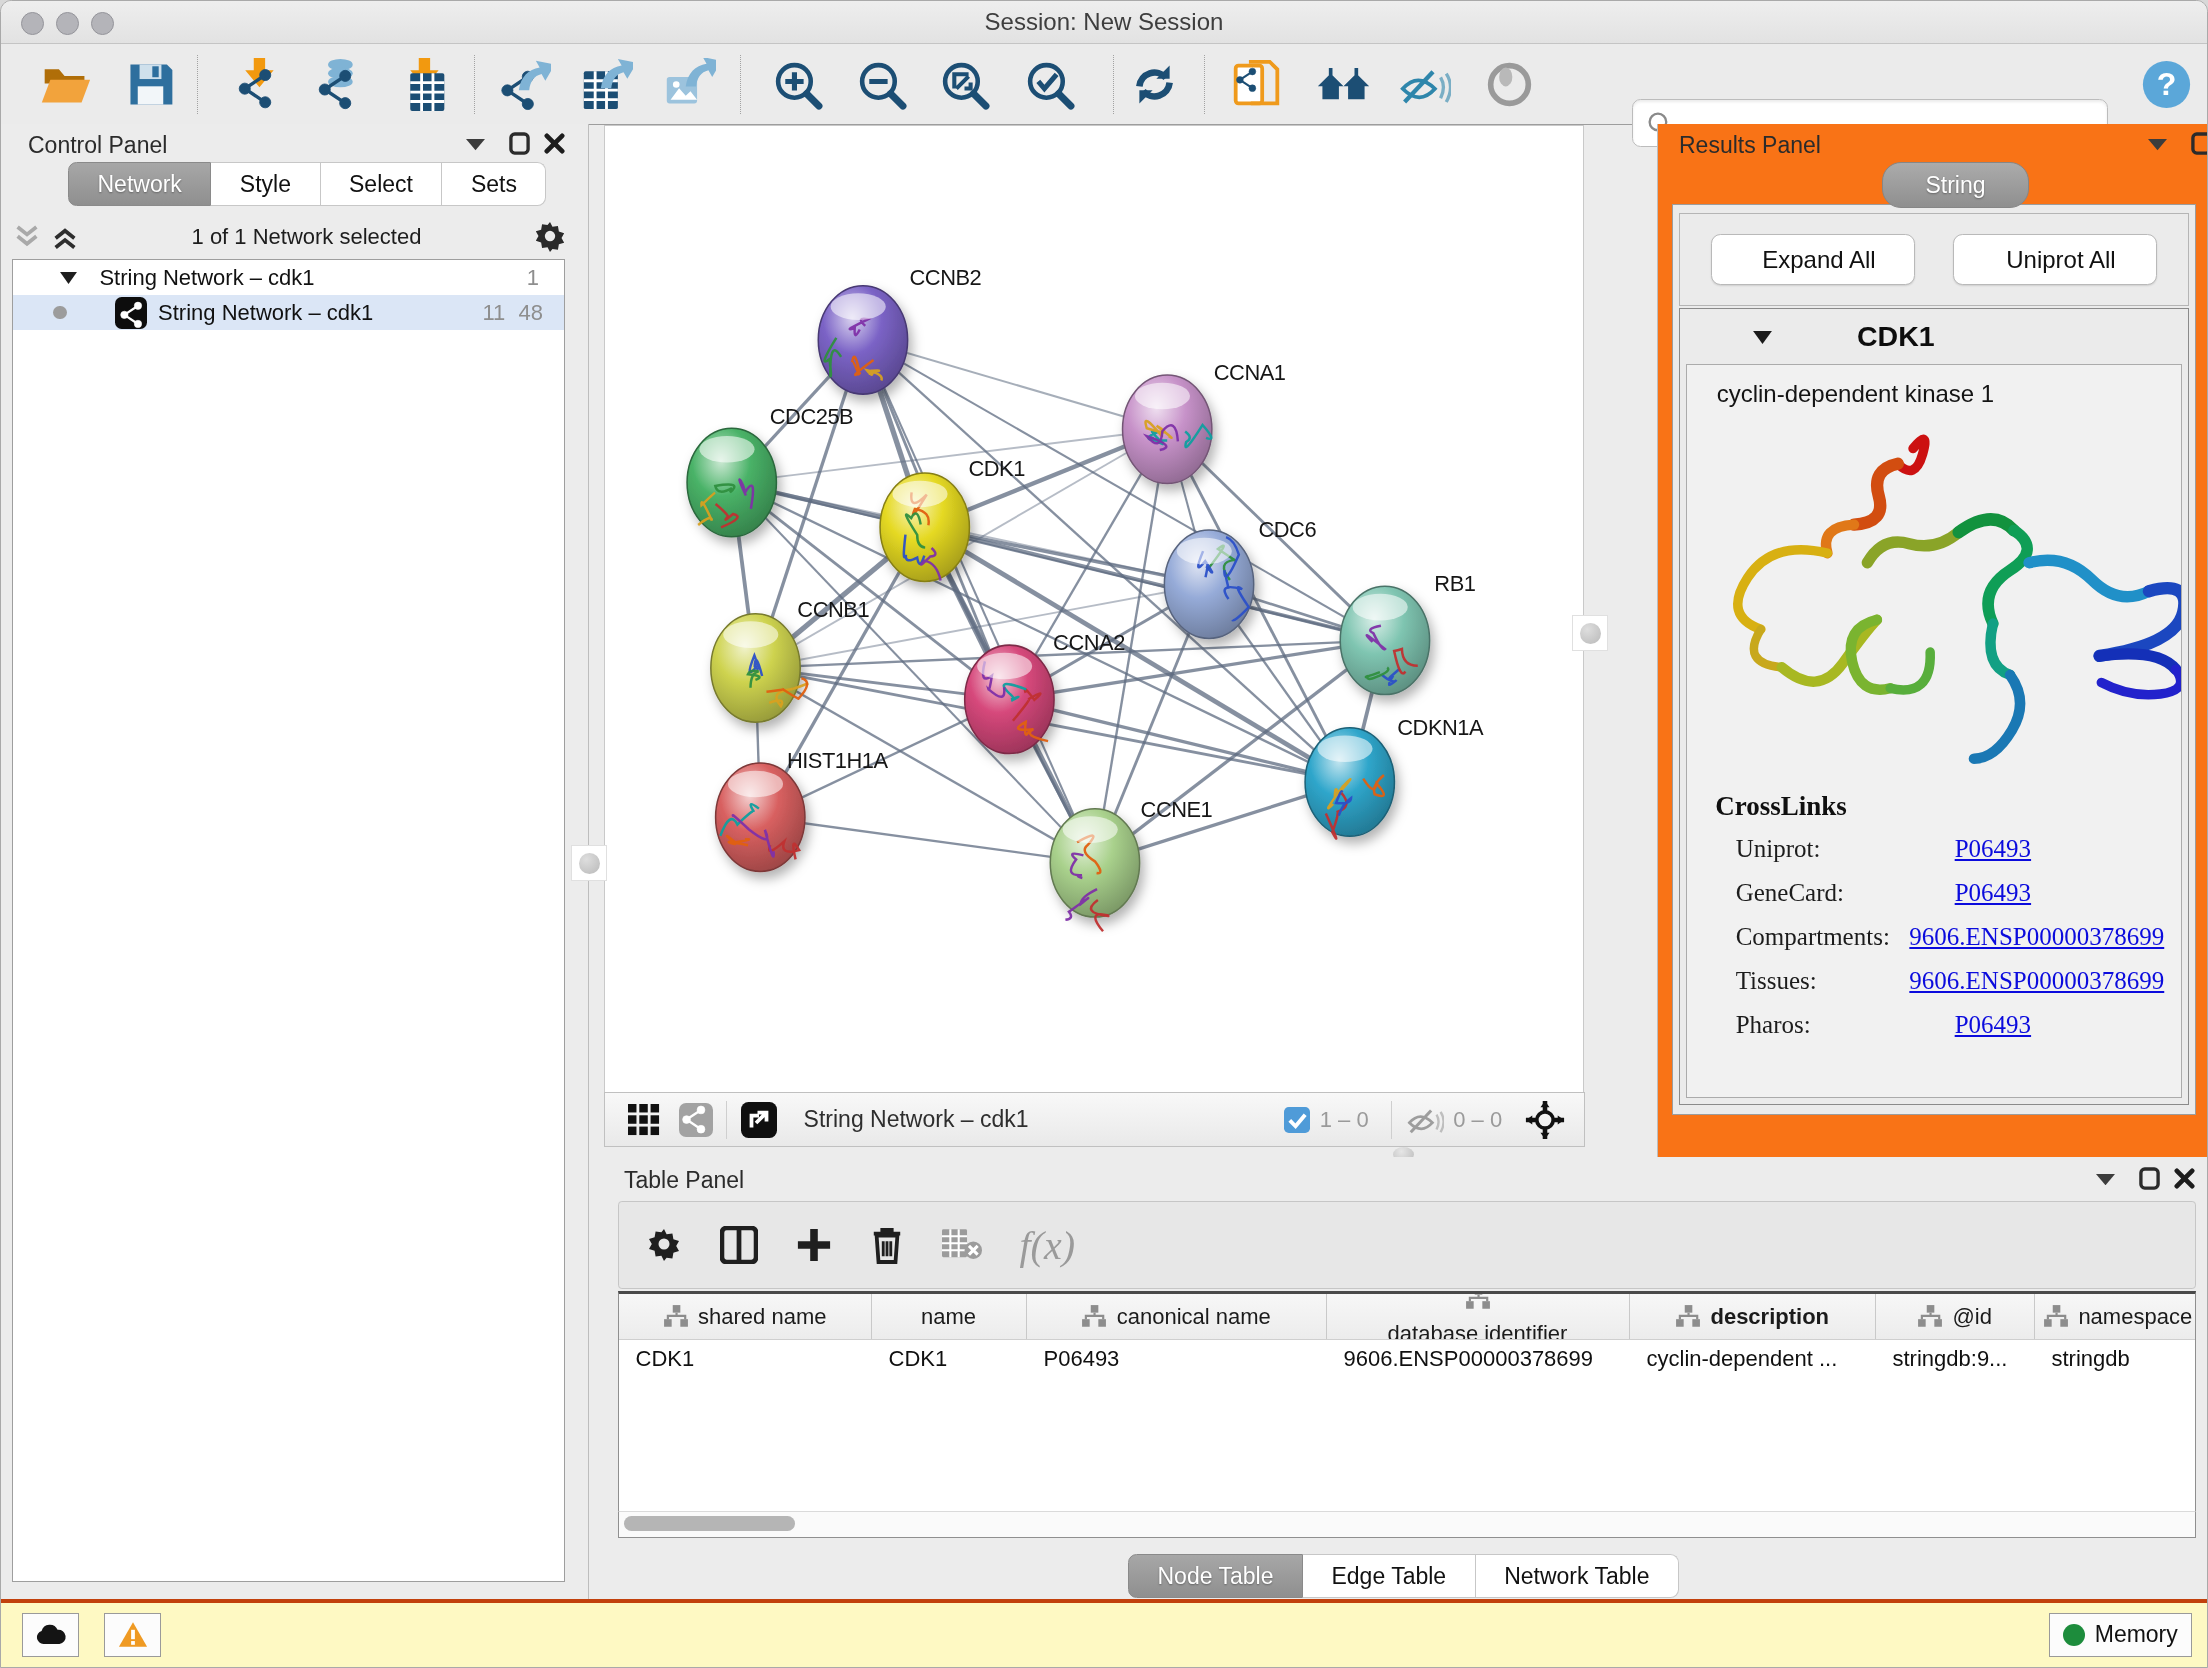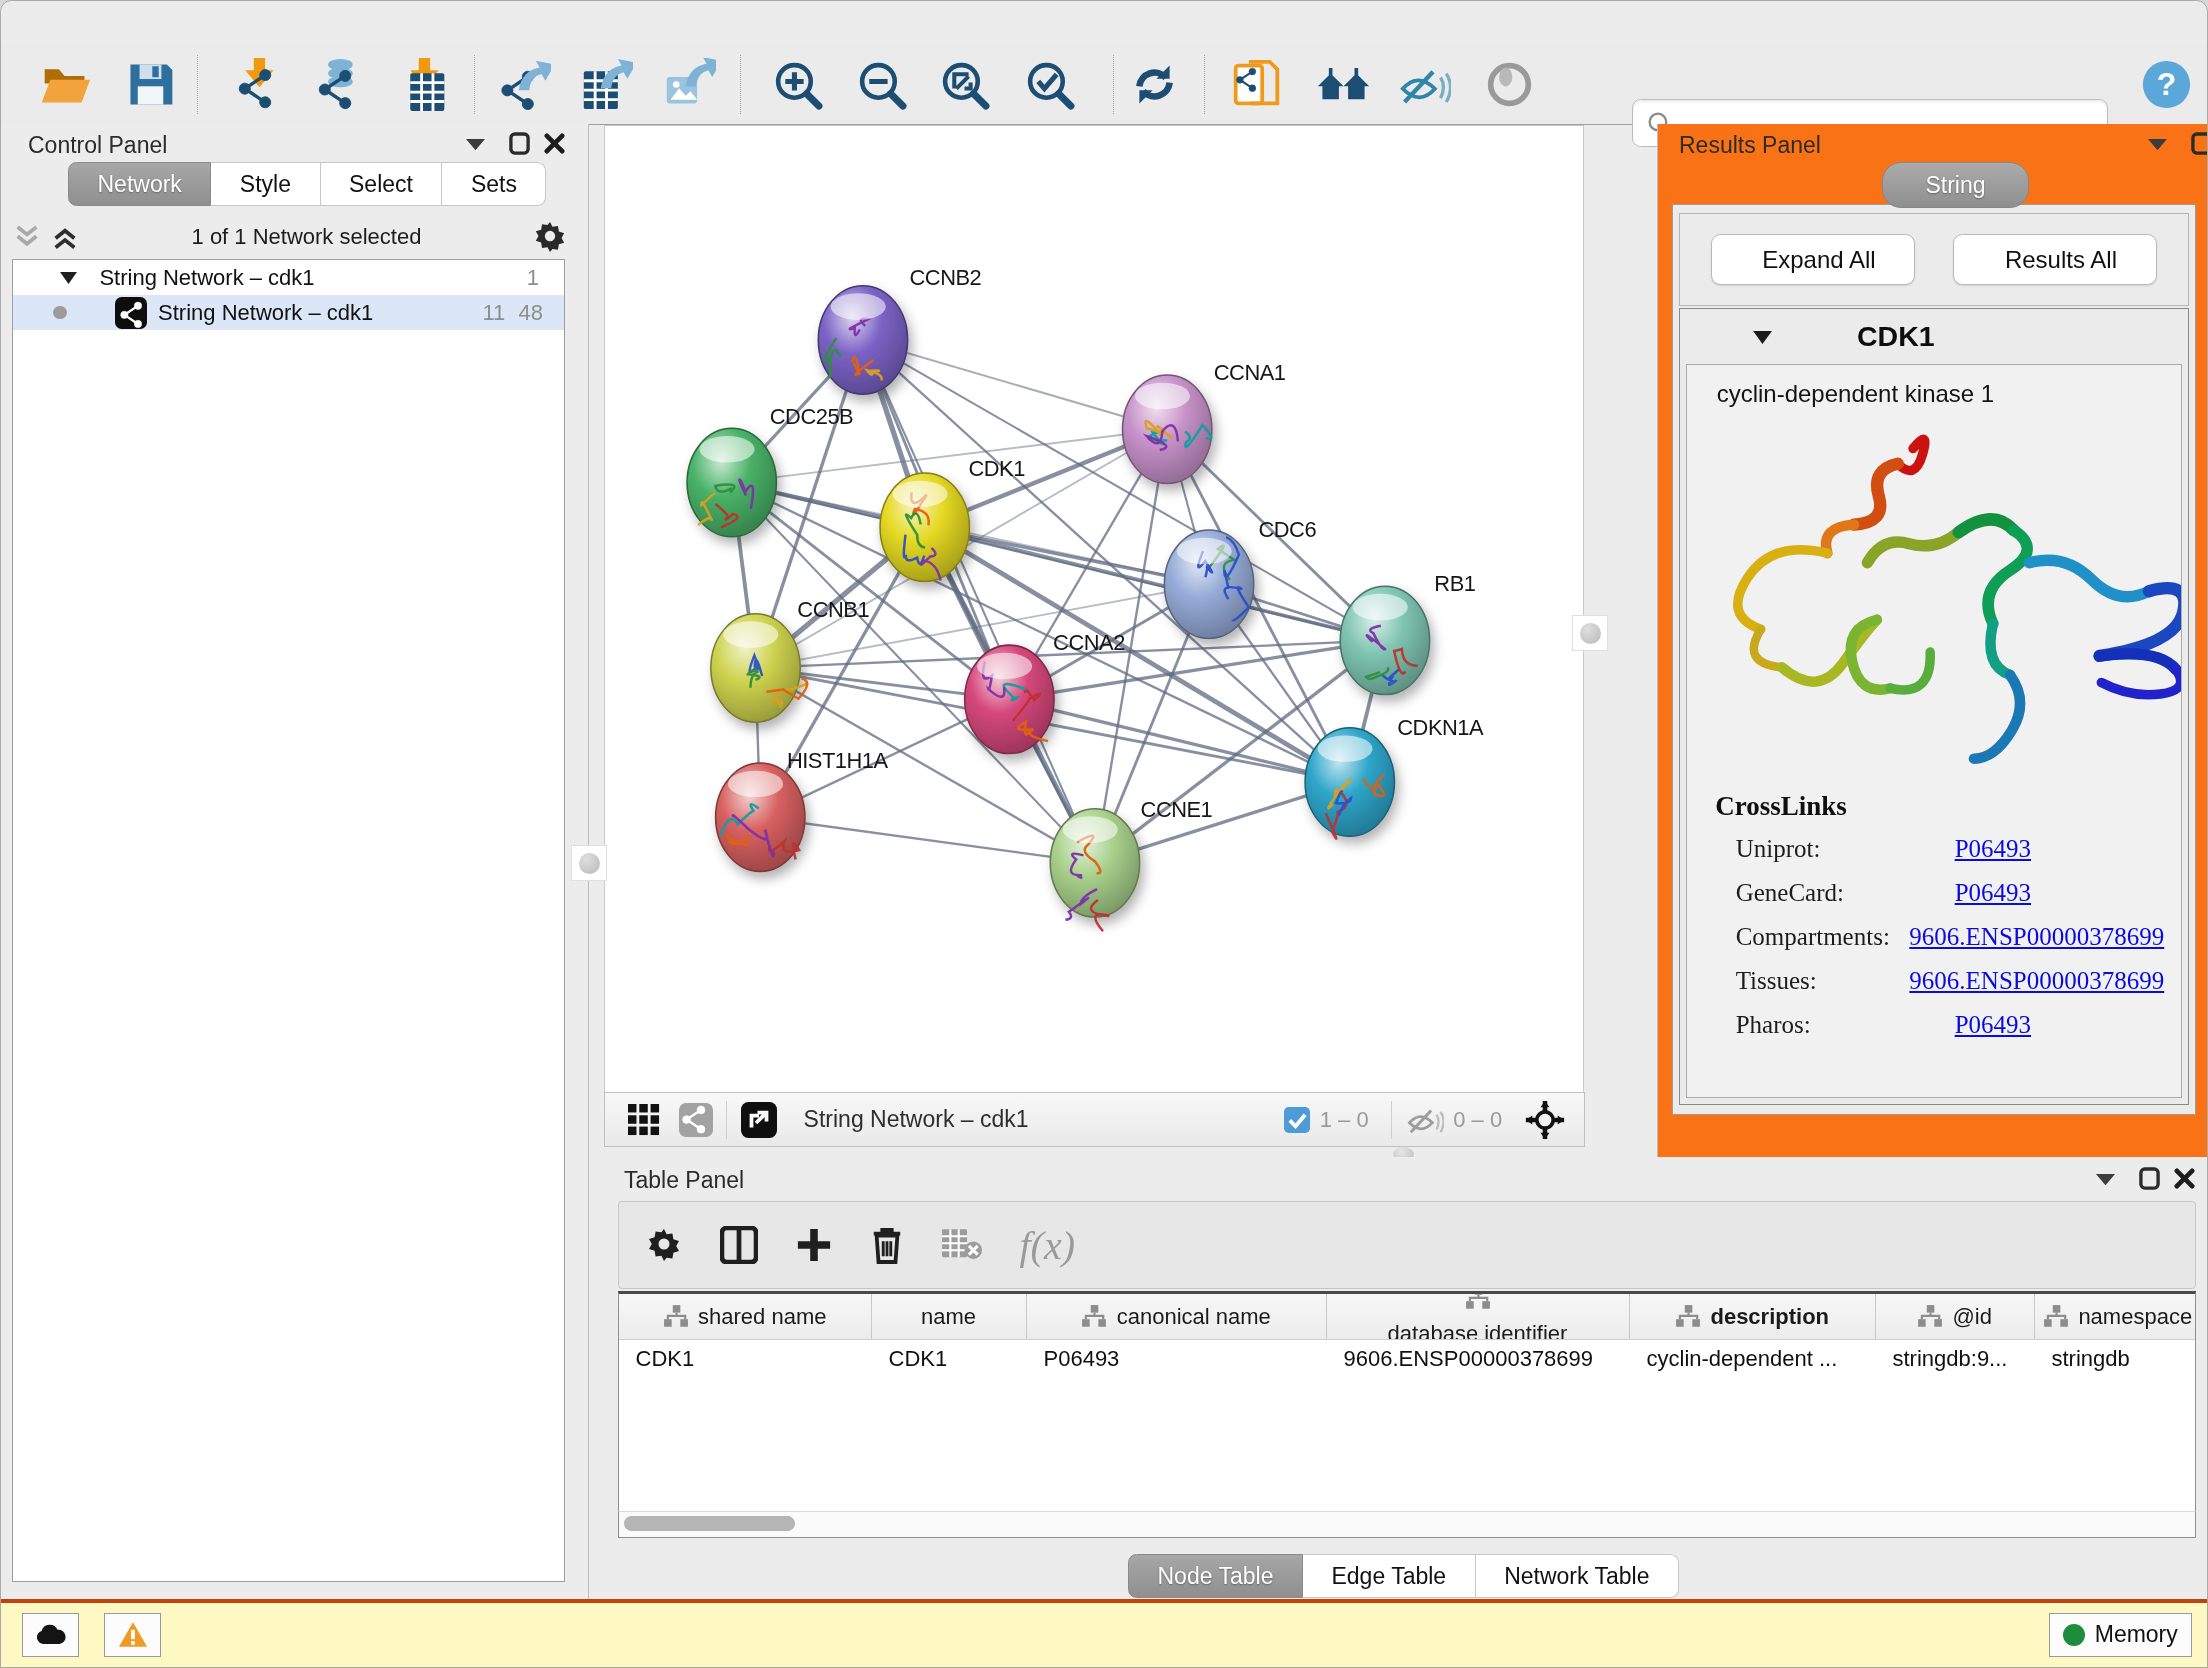--- a/index.html
+++ b/index.html
@@ -119,20 +119,26 @@
           <path d="M0 26C2 12 10 4 22 2l-4-7 20 4-10 17-4-7c-8 2-12 8-13 17z"></path>
         </g>
       <g id="sym-eyeoff">
           <path d="M2 22q16-18 34 0-16 18-34 0z" fill="none" stroke-width="4"></path>
           <path d="M4 36L34 4" stroke-width="4.5"></path>
           <path d="M42 10q6 10 0 22M48 6q9 14 0 30" fill="none" stroke-width="3.5" opacity="0.6"></path>
         </g>
     </defs>
   </svg>
 
+  <div id="titlebar">
+    <span class="tlight" style="left:20px"></span>
+    <span class="tlight" style="left:55px"></span>
+    <span class="tlight" style="left:90px"></span>
+    <div id="win-title">Session: New Session</div>
+  </div>
 
   <div id="toolbar">
     <div class="tbtn" style="left:37px">
       <svg width="53" height="53" viewBox="0 0 56 56">
           <path d="M6 12h15l6 7h21v8H6z" fill="#b06e08"></path>
           <path d="M3 47l9-24h42l-9 24z" fill="#f2a33c"></path>
         </svg>
     </div>
     <div class="tbtn" style="left:122px">
       <svg width="51" height="51" viewBox="0 0 56 56">
@@ -599,21 +605,21 @@
       </div>
     <div class="pan-ic" style="left:562px;top:5.7px">
         <svg width="21" height="21" viewBox="0 0 22 22">
           <path d="M3 3l16 16M19 3L3 19" stroke="#1d1d1d" stroke-width="5" stroke-linecap="round"></path>
         </svg>
       </div>
     <div id="rp-tab">String</div>
     <div id="rp-content">
       <div id="rp-expcol">
         <div class="rp-btn">Expand All</div>
-        <div class="rp-btn">Results All</div>
+        <div class="rp-btn">Uniprot All</div>
       </div>
       <div id="rp-gene">
         <div id="rp-gene-head">
           <svg width="21" height="16" viewBox="0 0 22 17" style="margin-left:72px">
               <path d="M1 2h20L11 16z" fill="#1a1a1a"></path>
             </svg>
           <span id="rp-gene-sym">CDK1</span>
         </div>
         <div id="rp-gene-body">
           <div id="rp-desc">cyclin-dependent kinase 1</div>

